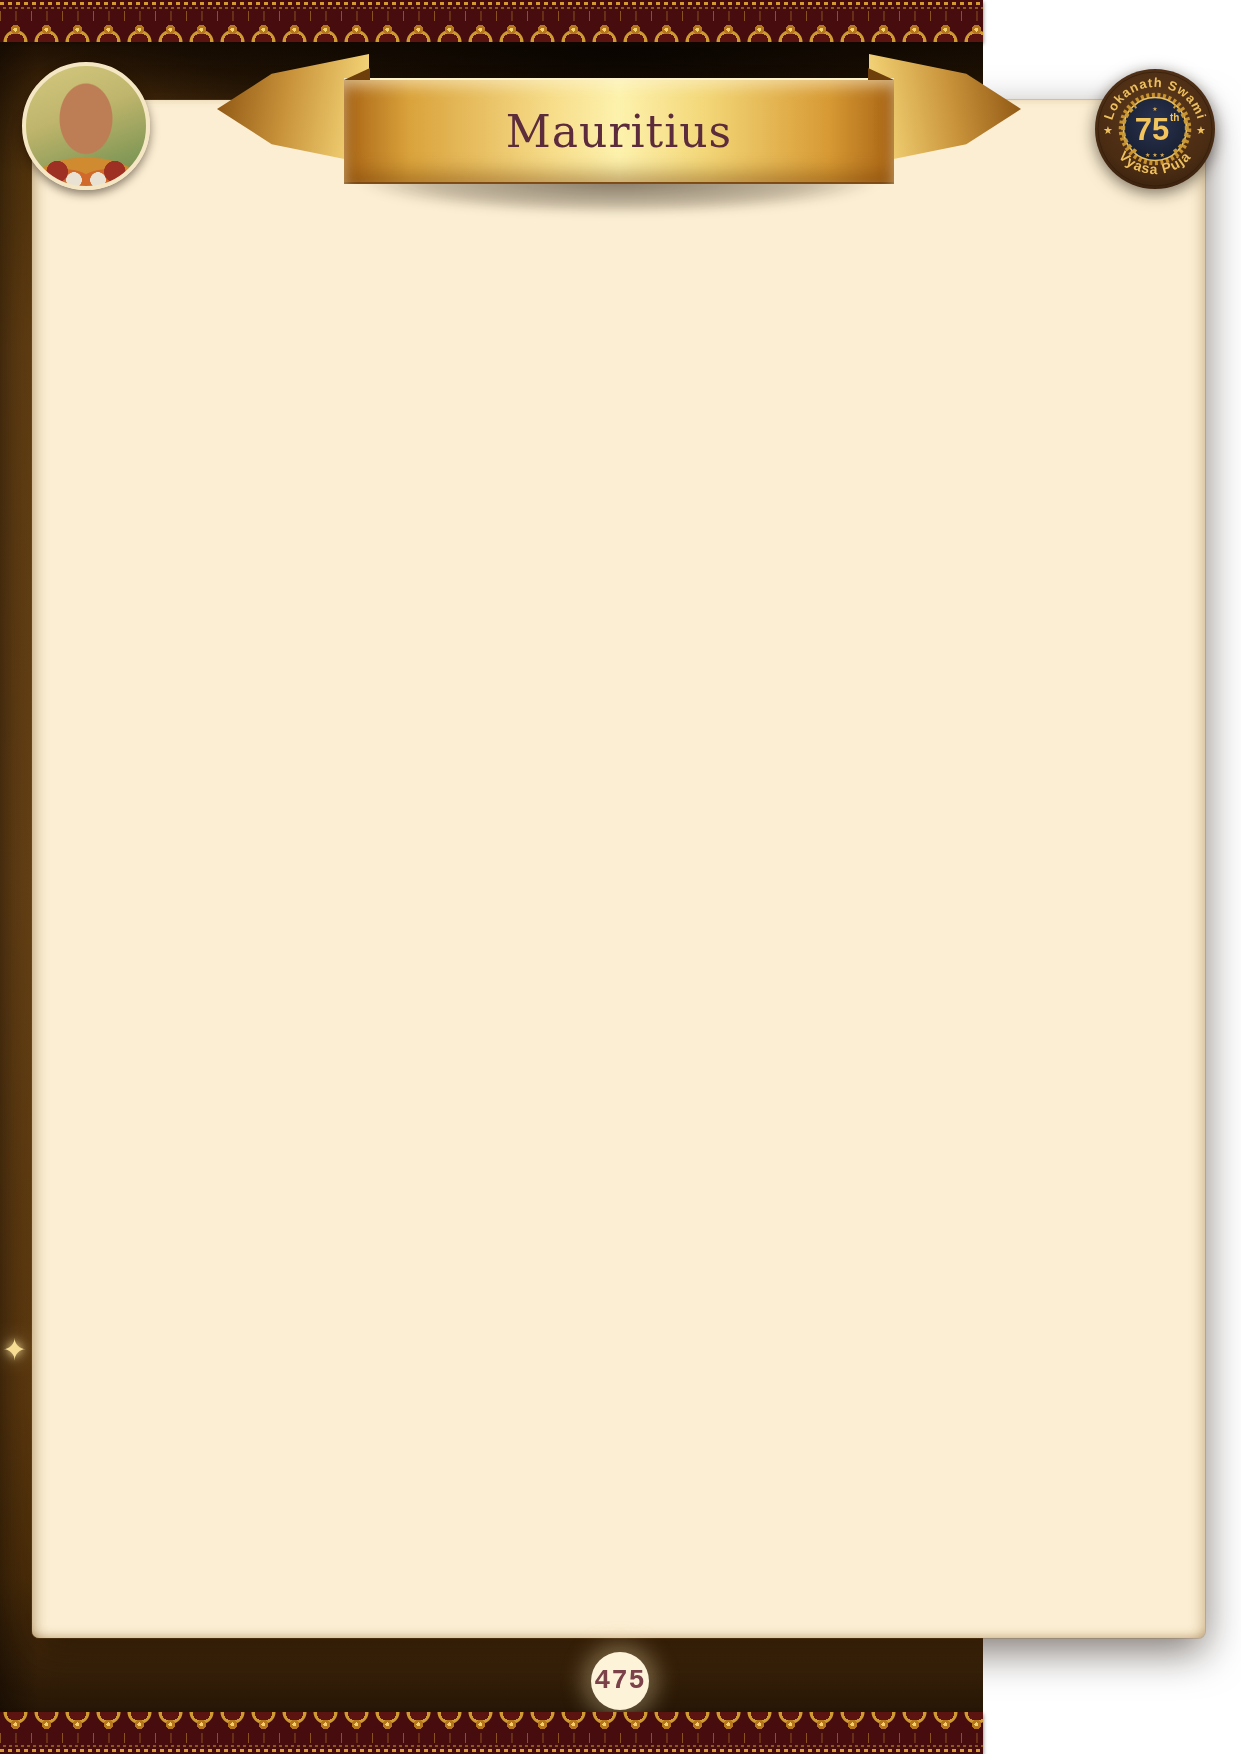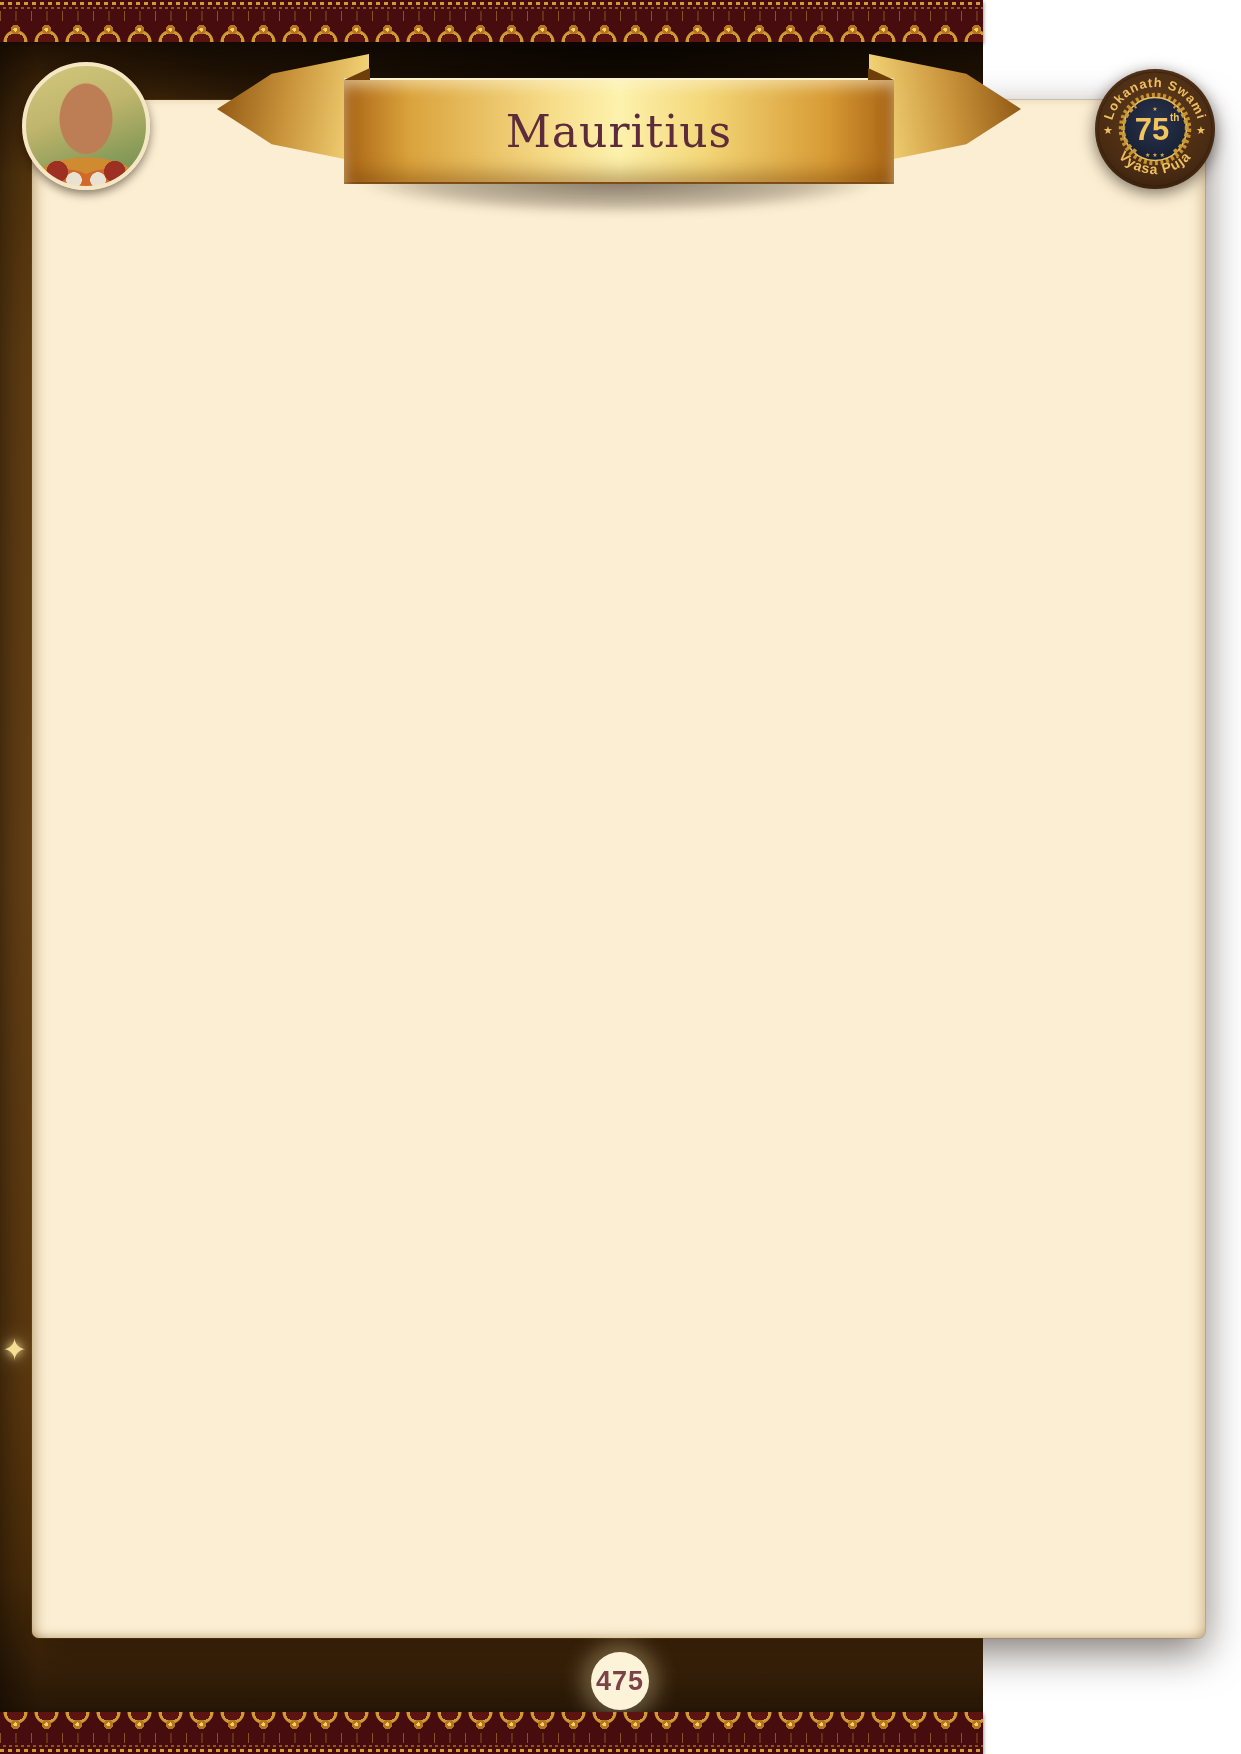--- a/index.html
+++ b/index.html
@@ -91,21 +91,21 @@
   .sig{left:60px;font-size:23.5px;line-height:31px;}
   .sig1{top:888px;} .sig2{top:1490px;}
 
   .sparkle{position:absolute;left:2px;top:1332px;z-index:3;color:#f7dd94;font-size:30px;
     text-shadow:0 0 10px #ffeaa6, 0 0 22px rgba(255,230,160,.8);
     font-family:"DejaVu Sans", sans-serif;}
 
   .page-num{position:absolute;left:591px;top:1652px;width:58px;height:58px;z-index:5;
     border-radius:50%;background:#fdf3d8;display:flex;align-items:center;justify-content:center;
     box-shadow:0 0 22px 8px rgba(255,235,180,.35), 0 2px 5px rgba(20,10,3,.4);
-    font-family:Liberation Sans, sans-serif;font-weight:bold;font-size:27px;color:#7b424a;
+    font-family:Liberation Mono, monospace;font-weight:bold;font-size:27px;color:#7b424a;
     letter-spacing:1px;}
 </style>
 </head>
 <body>
 
 <div class="canvas">
   <div class="vignette"></div>
   <div class="top-dark"></div>
 
   <div class="sheet"></div>

